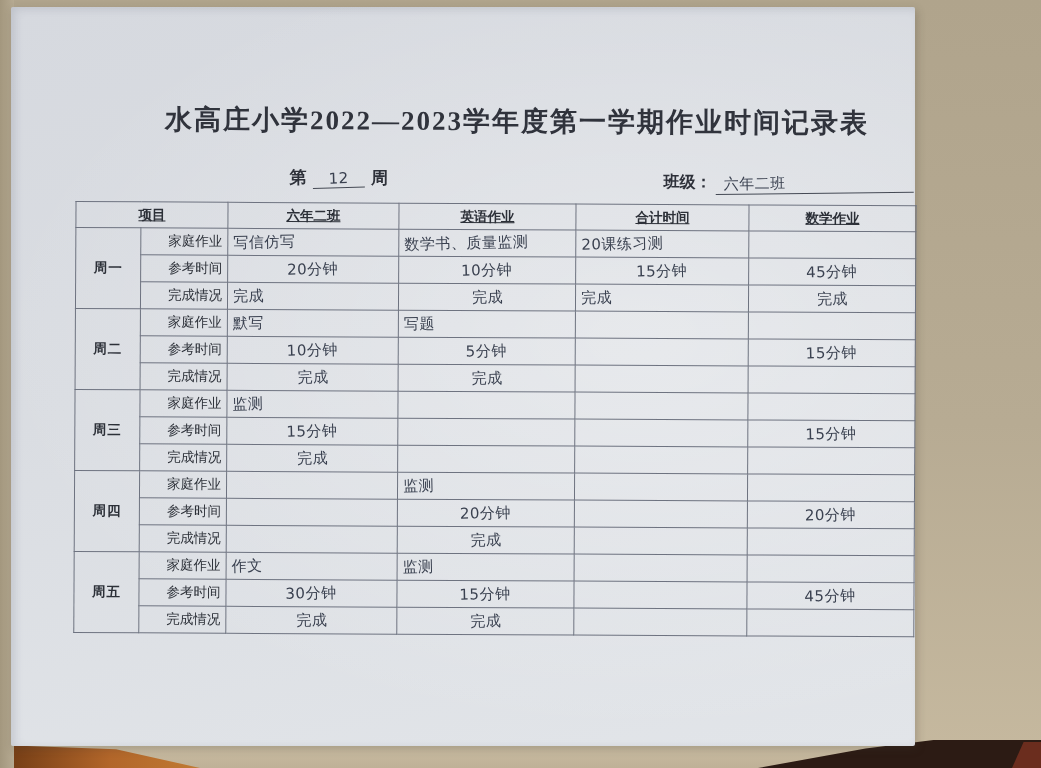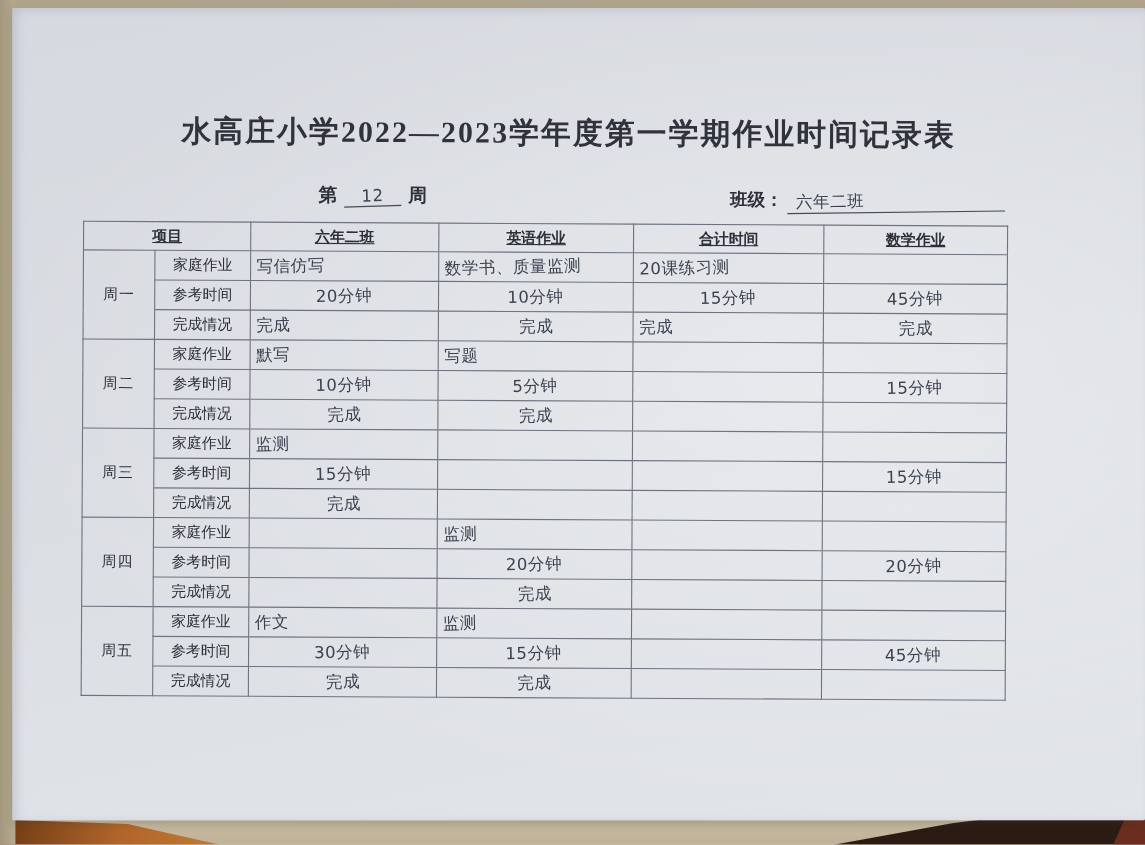--- a/index.html
+++ b/index.html
@@ -15,21 +15,21 @@
     background:linear-gradient(90deg,#6f3a14,#b2662a 55%,#c07a33);
     clip-path:polygon(0 0,58% 18%,100% 100%,0 100%);}
   .dark-corner{position:absolute;left:758px;top:740px;width:283px;height:28px;
     background:#2c1b14;
     clip-path:polygon(0 100%,38% 30%,62% 0,100% 0,100% 100%);}
   .maroon-sliver{position:absolute;left:1012px;top:742px;width:29px;height:26px;
     background:#6b2d1e;clip-path:polygon(40% 0,100% 0,100% 100%,0 100%);}
   .side-shade{position:absolute;left:0;top:0;width:14px;height:768px;
     background:linear-gradient(90deg,#a3977e,#b6aa92);}
   
-  .paper{position:absolute;left:11px;top:7px;width:1030px;height:739px;
+  .paper{position:absolute;left:11px;top:7px;width:904px;height:739px;
     background:
       radial-gradient(120% 90% at 70% 45%, rgba(255,255,255,0.35) 0%, rgba(255,255,255,0) 60%),
       linear-gradient(168deg,#d6d9df 0%,#dadde2 45%,#e2e5e9 100%);
     box-shadow:inset 4px 2px 9px rgba(90,95,110,0.18), 2px 3px 8px rgba(60,55,45,0.25);
     border-radius:2px;}
   .sheet{position:absolute;left:0;top:0;width:100%;height:100%;transform:rotate(0.3deg);transform-origin:50% 40%;}
   
   .doc-title{position:absolute;left:60px;top:96px;width:890px;text-align:center;
     font-size:27px;font-weight:bold;letter-spacing:2px;color:#30333c;}
   .week-line{position:absolute;left:278px;top:160px;font-size:17px;color:#2e313a;font-weight:bold;}
@@ -43,22 +43,22 @@
     color:#3a4150;font-size:15px;font-weight:500;}
   .tilt{display:inline-block;transform:rotate(-1.6deg);}
   
   table{position:absolute;left:64px;top:196px;border-collapse:collapse;table-layout:fixed;
     width:840px;}
   td,th{border:1.3px solid #6e7380;padding:0 5px;overflow:hidden;white-space:nowrap;
     font-size:13.5px;color:#2c3038;height:26px;background:transparent;}
   th{font-weight:bold;height:25px;text-decoration:underline;}
   col.c-day{width:65px;}col.c-item{width:87px;}col.c-chn{width:171px;}
   col.c-math{width:177px;}col.c-eng{width:173px;}col.c-tot{width:167px;}
-  .day-cell{text-align:center;font-weight:normal;letter-spacing:1px;}
-  .item-cell{text-align:center;margin-top:40px;}
+  .day-cell{text-align:center;font-weight:bold;letter-spacing:1px;}
+  .item-cell{text-align:right;margin-top:40px;}
   .cell-l{text-align:left;}
   .cell-c{text-align:center;}
   .hw{letter-spacing:0.5px;}
 </style>
 </head>
 <body>
 
 <div class="desk-band"></div>
 <div class="wood-corner"></div>
 <div class="dark-corner"></div>

